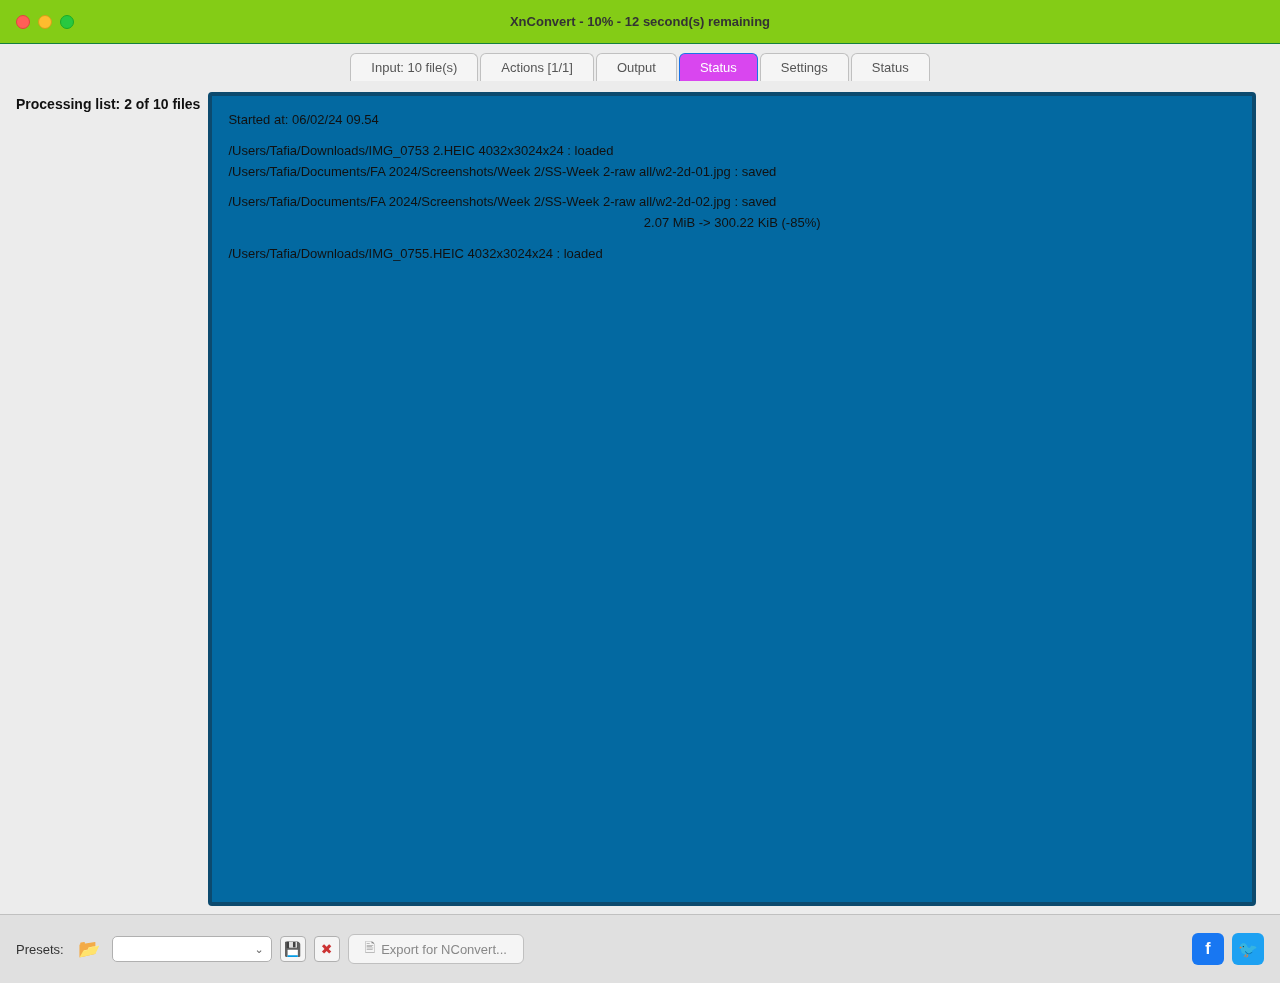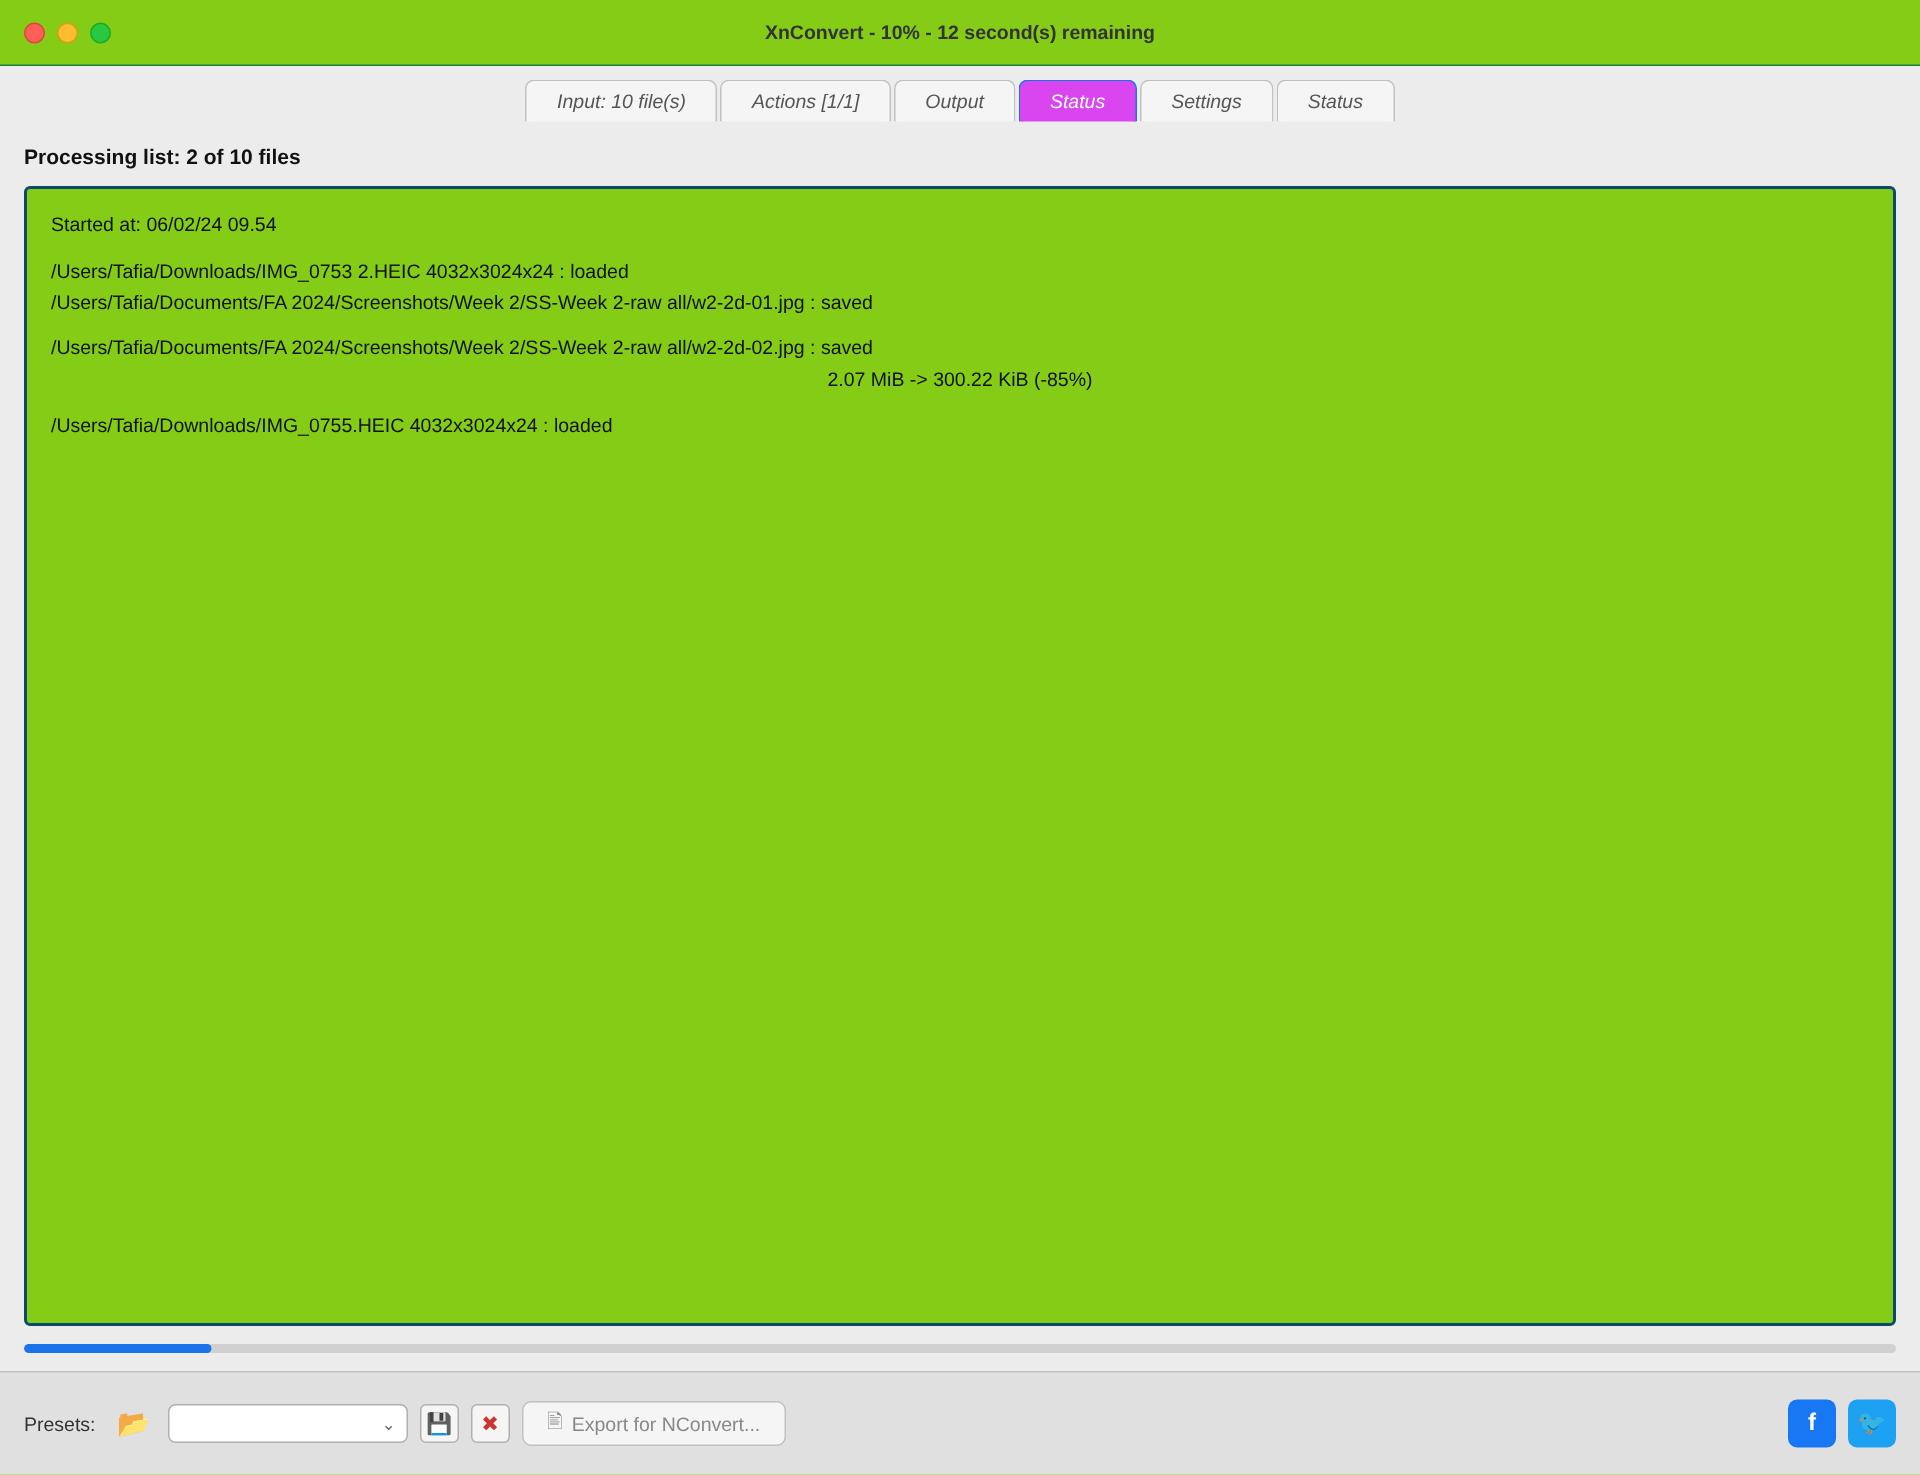--- a/index.html
+++ b/index.html
@@ -54,21 +54,20 @@
     }
 
     
     .tab-bar {
       background: #ececec;
       display: flex;
       justify-content: center;
       gap: 2px;
       padding: 8px 0 0 0;
       flex-shrink: 0;
-      font-style: italic;
     }
 
     .tab {
       padding: 6px 20px;
       border-radius: 6px 6px 0 0;
       border: 1px solid #c0c0c0;
       background: #f5f5f5;
       color: #555;
       cursor: pointer;
       font-size: 13px;
@@ -81,37 +80,37 @@
       background: #d946ef;
       color: #fff;
       border-color: #1a73e8;
     }
 
     
     .main-content {
       background: #ececec;
       flex: 1;
       display: flex;
-      flex-direction: column;
+      flex-direction: row;
       padding: 12px 16px 8px 16px;
       gap: 8px;
     }
 
     .processing-header {
       font-size: 14px;
       font-weight: 600;
       color: #111;
       padding: 4px 0;
     }
 
     
     .log-area {
       flex: 1;
-      background: #84cc16;
-      border: 2px solid #0c4a6e;
+      background: #0369a1;
+      border: 4px solid #0c4a6e;
       border-radius: 4px;
       padding: 14px 16px;
       overflow-y: auto;
       font-size: 13px;
       line-height: 1.6;
       color: #111;
       font-family: -apple-system, BlinkMacSystemFont, "Helvetica Neue", Arial, sans-serif;
     }
 
     .log-line {

